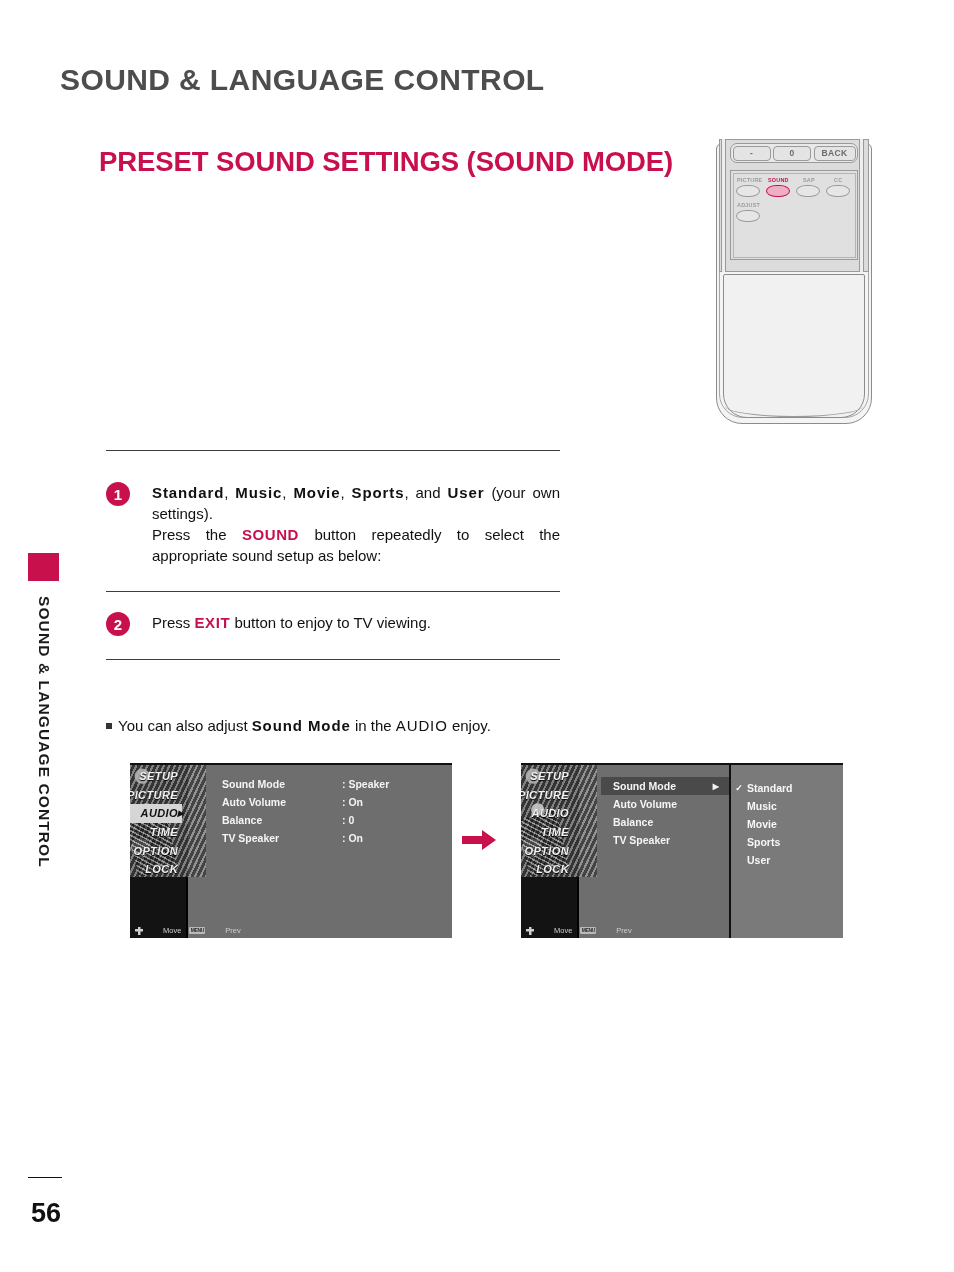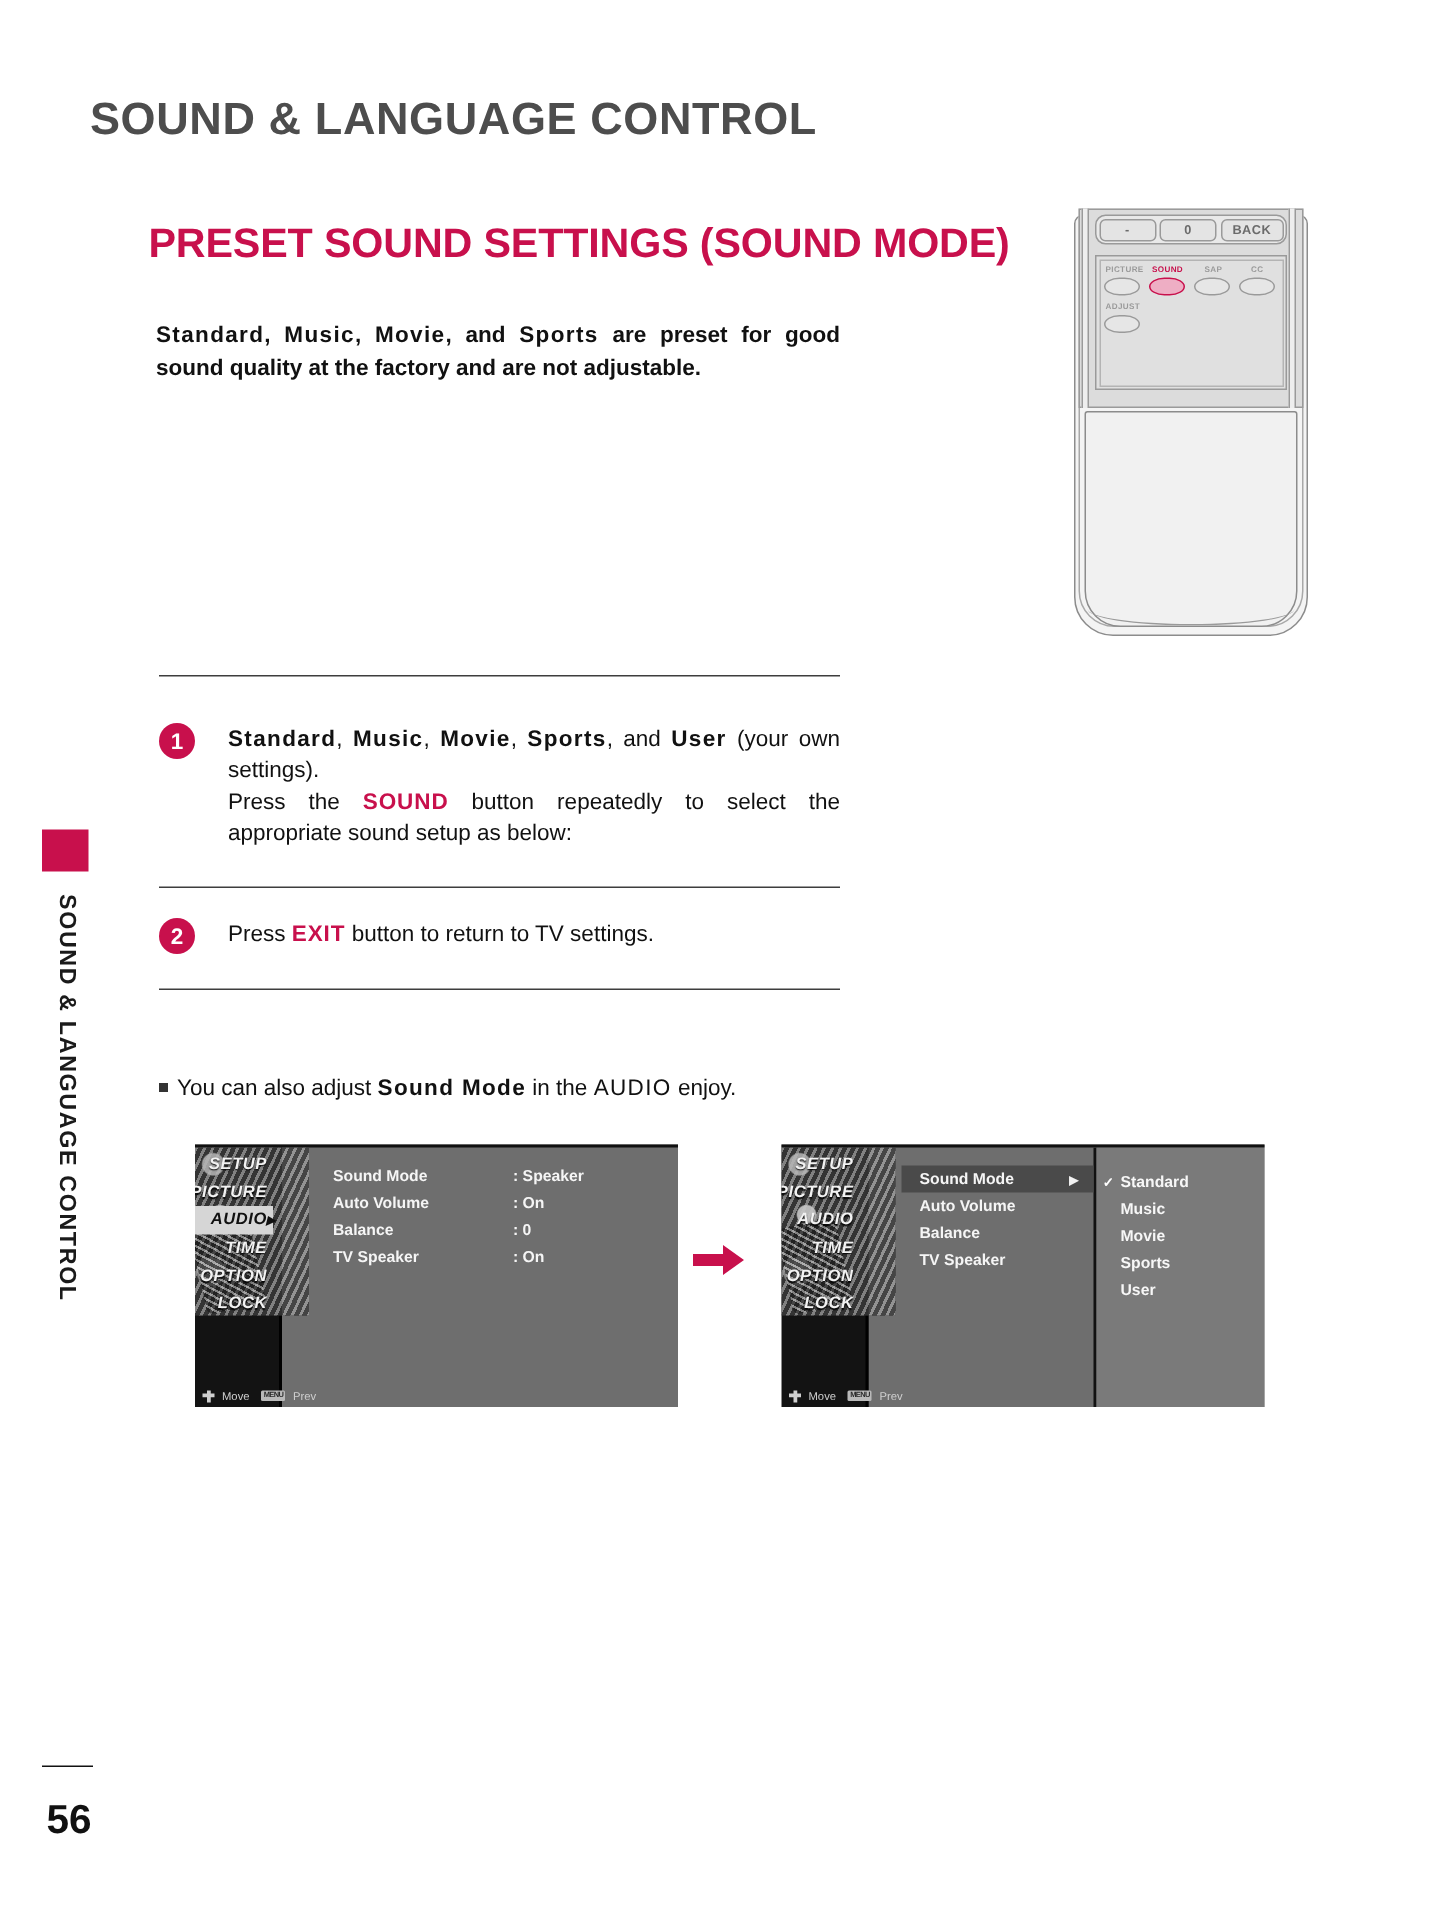--- a/index.html
+++ b/index.html
@@ -373,21 +373,21 @@
     position: absolute;
     left: 5px;
     bottom: 5px;
     display: flex;
     align-items: center;
     gap: 8px;
     font-size: 7.5px;
     color: #cfcfcf;
     white-space: nowrap;
   }
-  .osd .hint-grp { display: flex; align-items: center; gap: 5px; }
+  .osd .hint-grp { display: flex; align-items: center; gap: 20px; }
   .osd .pad-icon {
     display: inline-block;
     width: 8px; height: 8px;
     background:
       linear-gradient(#cfcfcf,#cfcfcf) center/2.5px 8px no-repeat,
       linear-gradient(#cfcfcf,#cfcfcf) center/8px 2.5px no-repeat;
     transform: rotate(0deg);
   }
   .osd .prev-icon {
     display: inline-block;
@@ -495,21 +495,20 @@
 
 <div id="side-tab"></div>
 <div id="side-running-head">
   <span class="vtext">SOUND &amp; LANGUAGE CONTROL</span>
 </div>
 
 <div id="chapter-title">SOUND &amp; LANGUAGE CONTROL</div>
 <div id="section-title">PRESET SOUND SETTINGS (SOUND MODE)</div>
 
 <div id="intro">
-  <p class="second"><span class="kw">Standard</span><span>, </span><span class="kw">Music</span><span>, </span><span class="kw">Movie</span><span>, and </span><span class="kw">Sports</span><span> are preset for good sound quality at the factory and are not adjustable.</span></p>
 </div>
 
 <div id="remote">
   <div class="rc-outline"></div>
   <div class="rc-outline-inner"></div>
   <div class="rc-upper"></div>
   <div class="rc-upper-rail-l"></div>
   <div class="rc-upper-rail-r"></div>
 
   <div class="num-row">
@@ -549,21 +548,21 @@
     <p><span class="kw">Standard</span><span>, </span><span class="kw">Music</span><span>, </span><span class="kw">Movie</span><span>, </span><span class="kw">Sports</span><span>, and </span><span class="kw">User</span><span>  (your own settings).</span></p>
     <p><span>Press the </span><span class="accent">SOUND</span><span> button repeatedly to select the appropriate sound setup as below:</span></p>
   </div>
 </div>
 
 <div class="hrule" id="rule-mid"></div>
 
 <div class="step" id="step-2">
   <div class="badge">2</div>
   <div class="body">
-    <p><span>Press </span><span class="accent">EXIT</span><span> button to return to TV settings.</span></p>
+    <p><span>Press </span><span class="accent">EXIT</span><span> button to enjoy to TV viewing.</span></p>
   </div>
 </div>
 
 <div class="hrule" id="rule-bottom"></div>
 
 <div id="note"><span class="bullet"></span><span>You can also adjust </span><span class="kw">Sound Mode</span><span> in the </span><span class="lightkw">AUDIO</span><span> enjoy.</span></div>
 
 <div class="osd" id="osd-left">
   <div class="osd-nav">
     <div class="nav-art"></div>

